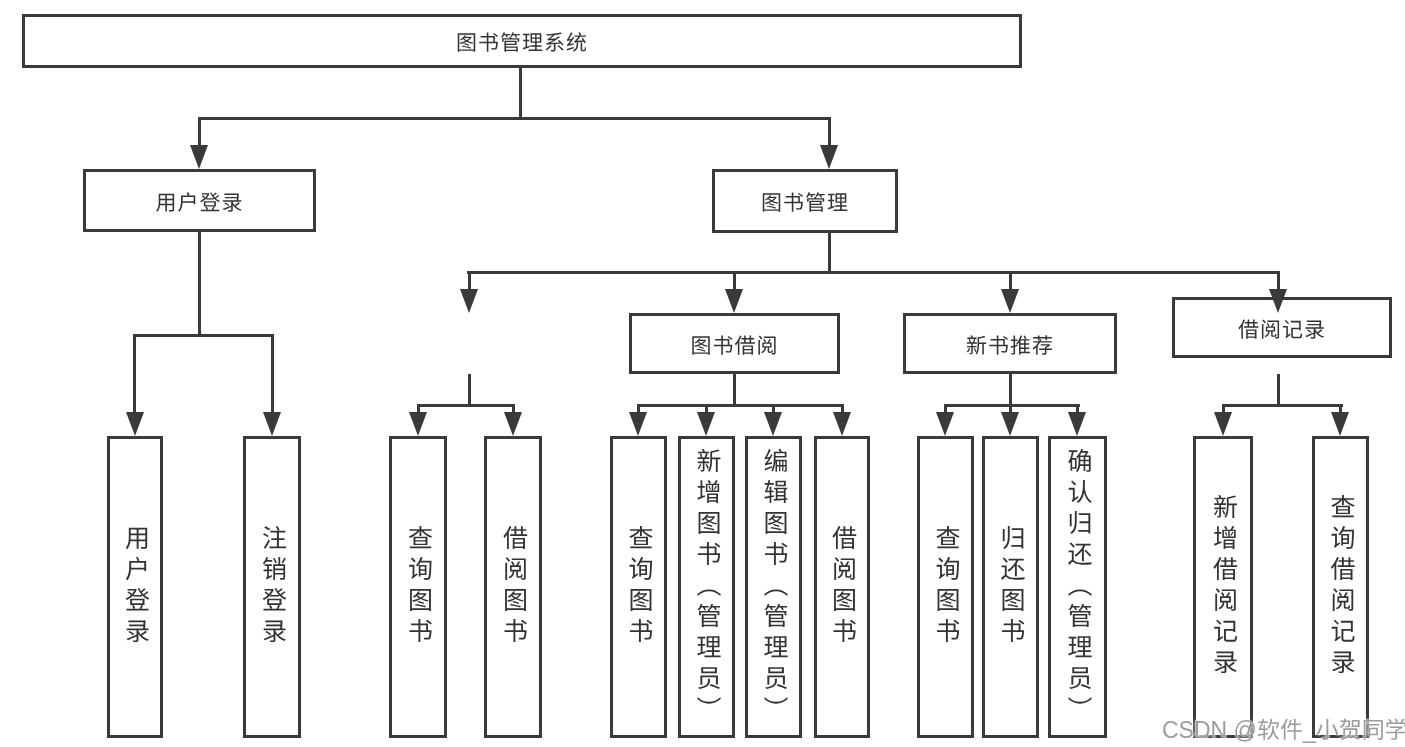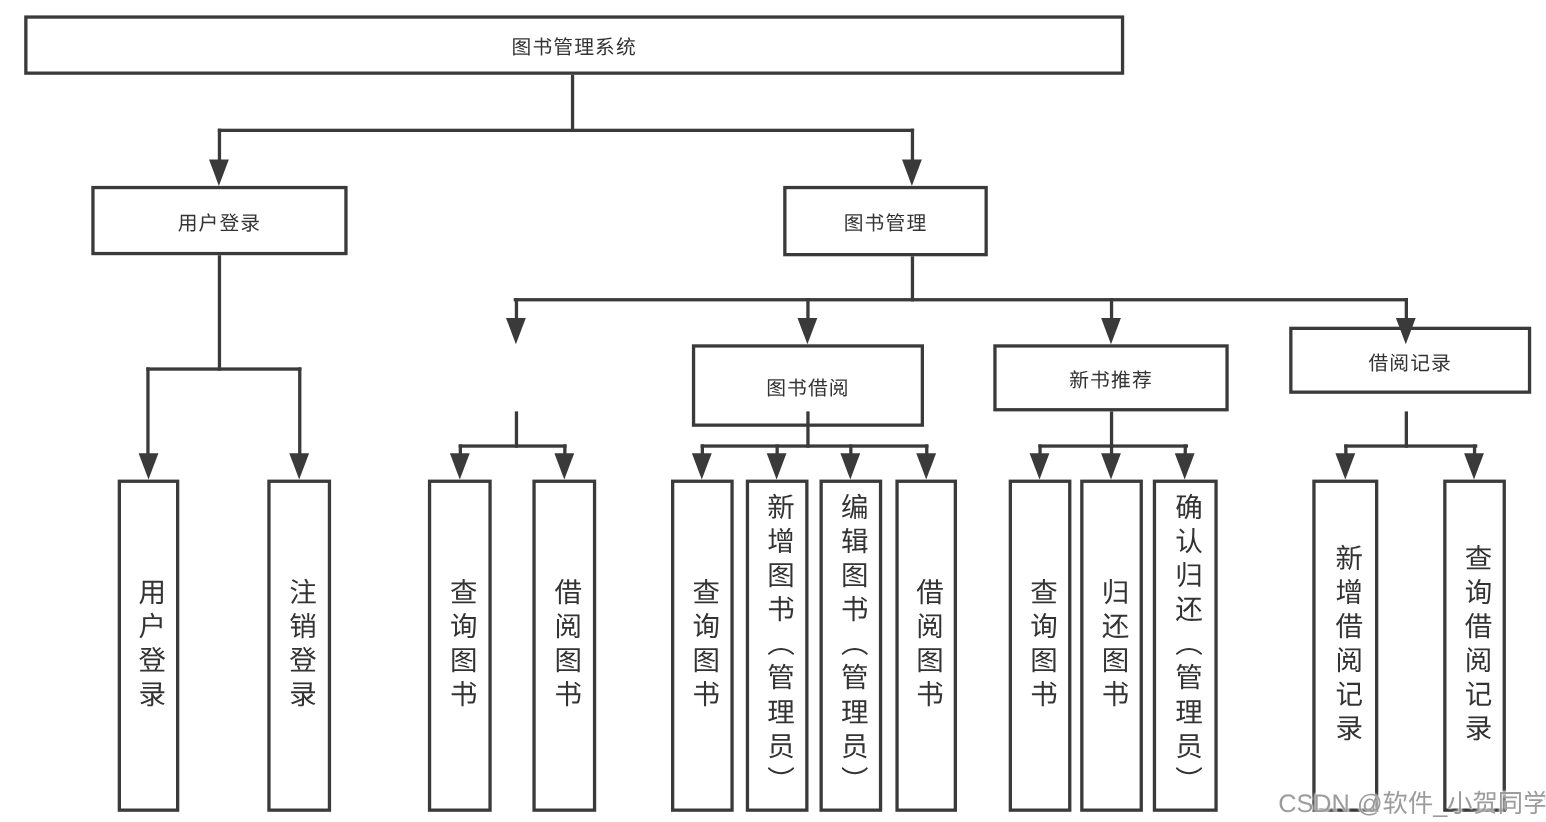--- a/index.html
+++ b/index.html
@@ -19,21 +19,21 @@
   .box-h {
     position: absolute;
     box-sizing: border-box;
     border: 3px solid #3a3a3a;
     background: #ffffff;
     display: flex;
     align-items: center;
     justify-content: center;
   }
   .box-h .hlabel {
-    font-size: 18px;
+    font-size: 21px;
     color: #333333;
     letter-spacing: 1px;
     white-space: nowrap;
   }
   
   .box-v {
     position: absolute;
     box-sizing: border-box;
     border: 3px solid #3a3a3a;
     background: #ffffff;
@@ -86,21 +86,21 @@
 
   <div class="box-h" style="left:83px; top:169px; width:233px; height:63px;">
     <span class="hlabel">用户登录</span>
   </div>
 
   <div class="box-h" style="left:712px; top:169px; width:186px; height:64px;">
     <span class="hlabel">图书管理</span>
   </div>
 
 
-  <div class="box-h" style="left:629px; top:313px; width:211px; height:75px;">
+  <div class="box-h" style="left:629px; top:313px; width:211px; height:61px;">
     <span class="hlabel">图书借阅</span>
   </div>
 
   <div class="box-h" style="left:903px; top:313px; width:214px; height:61px;">
     <span class="hlabel">新书推荐</span>
   </div>
 
   <div class="box-h" style="left:1172px; top:297px; width:220px; height:61px;">
     <span class="hlabel">借阅记录</span>
   </div>

